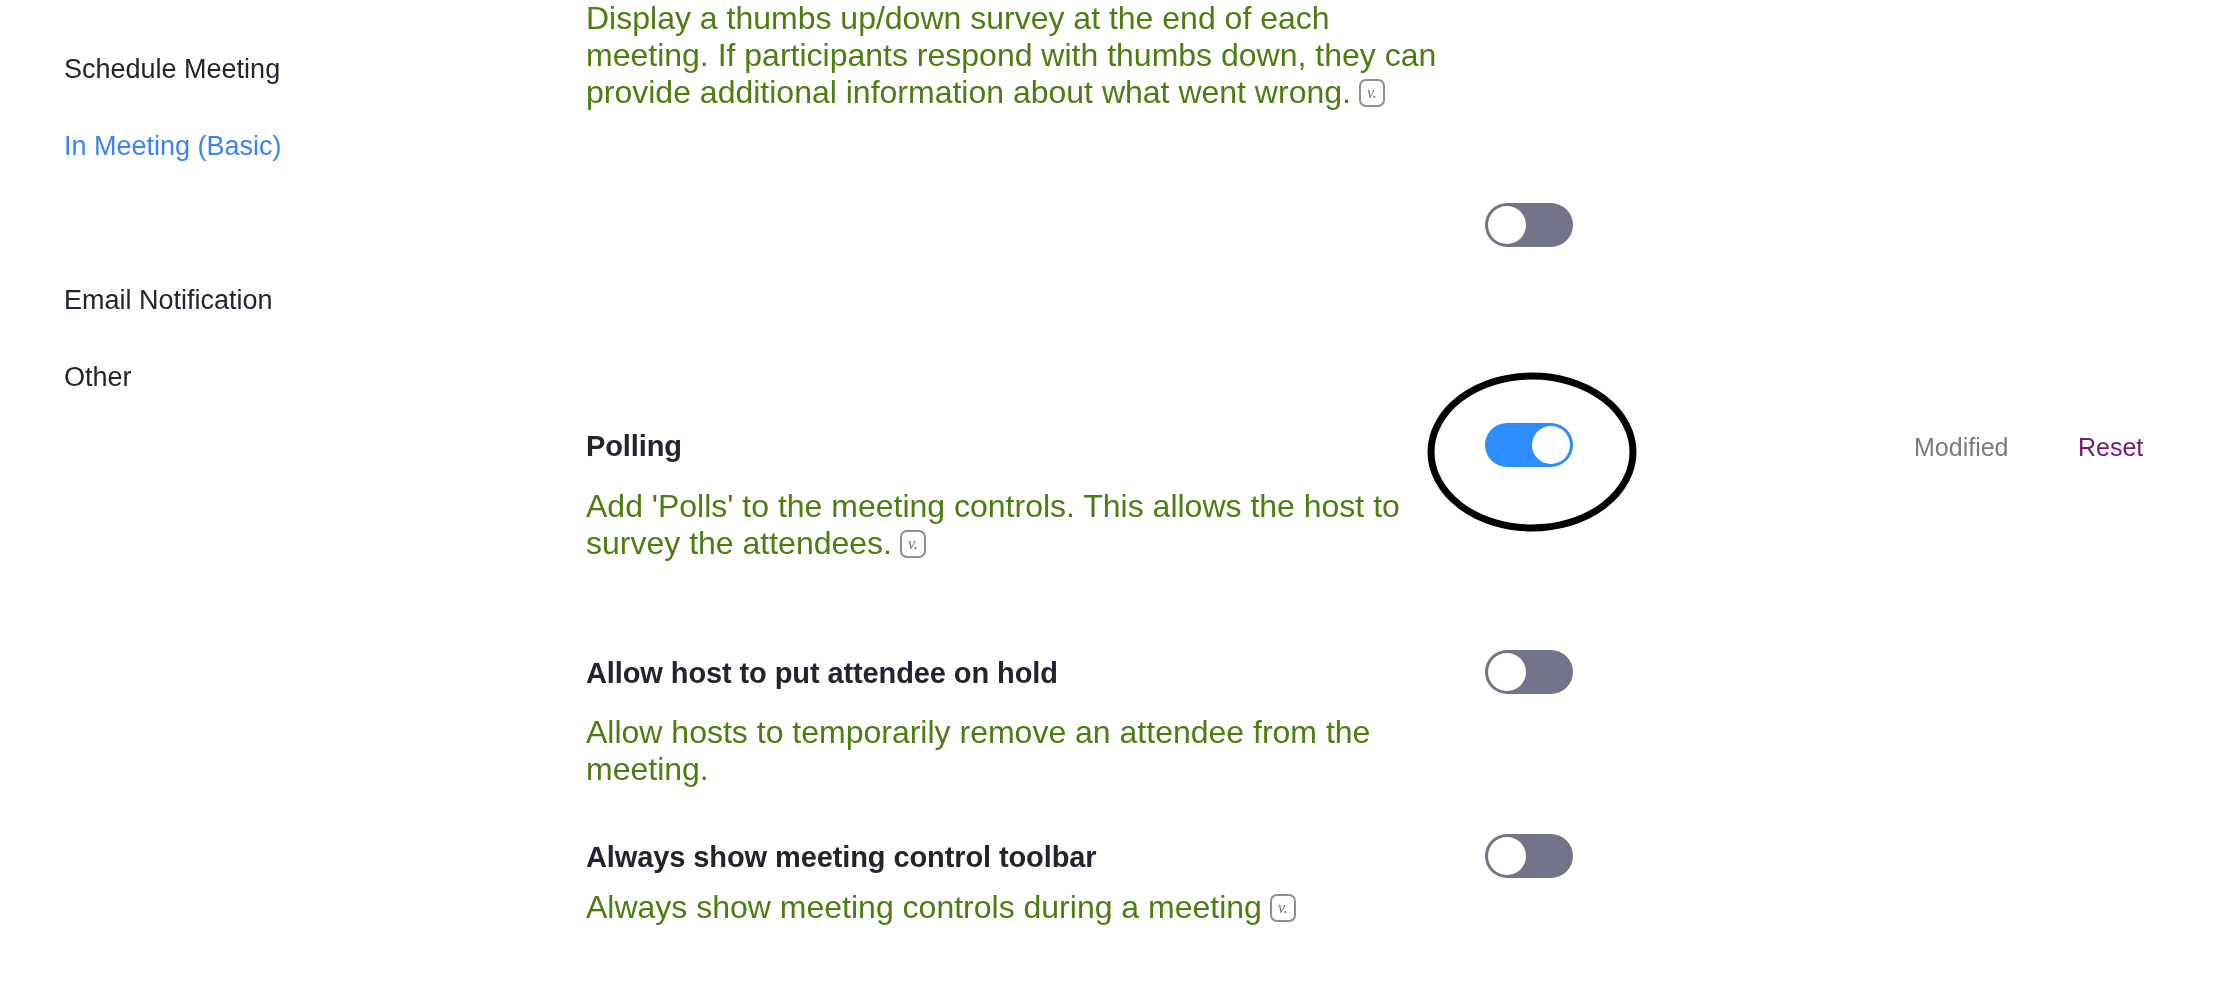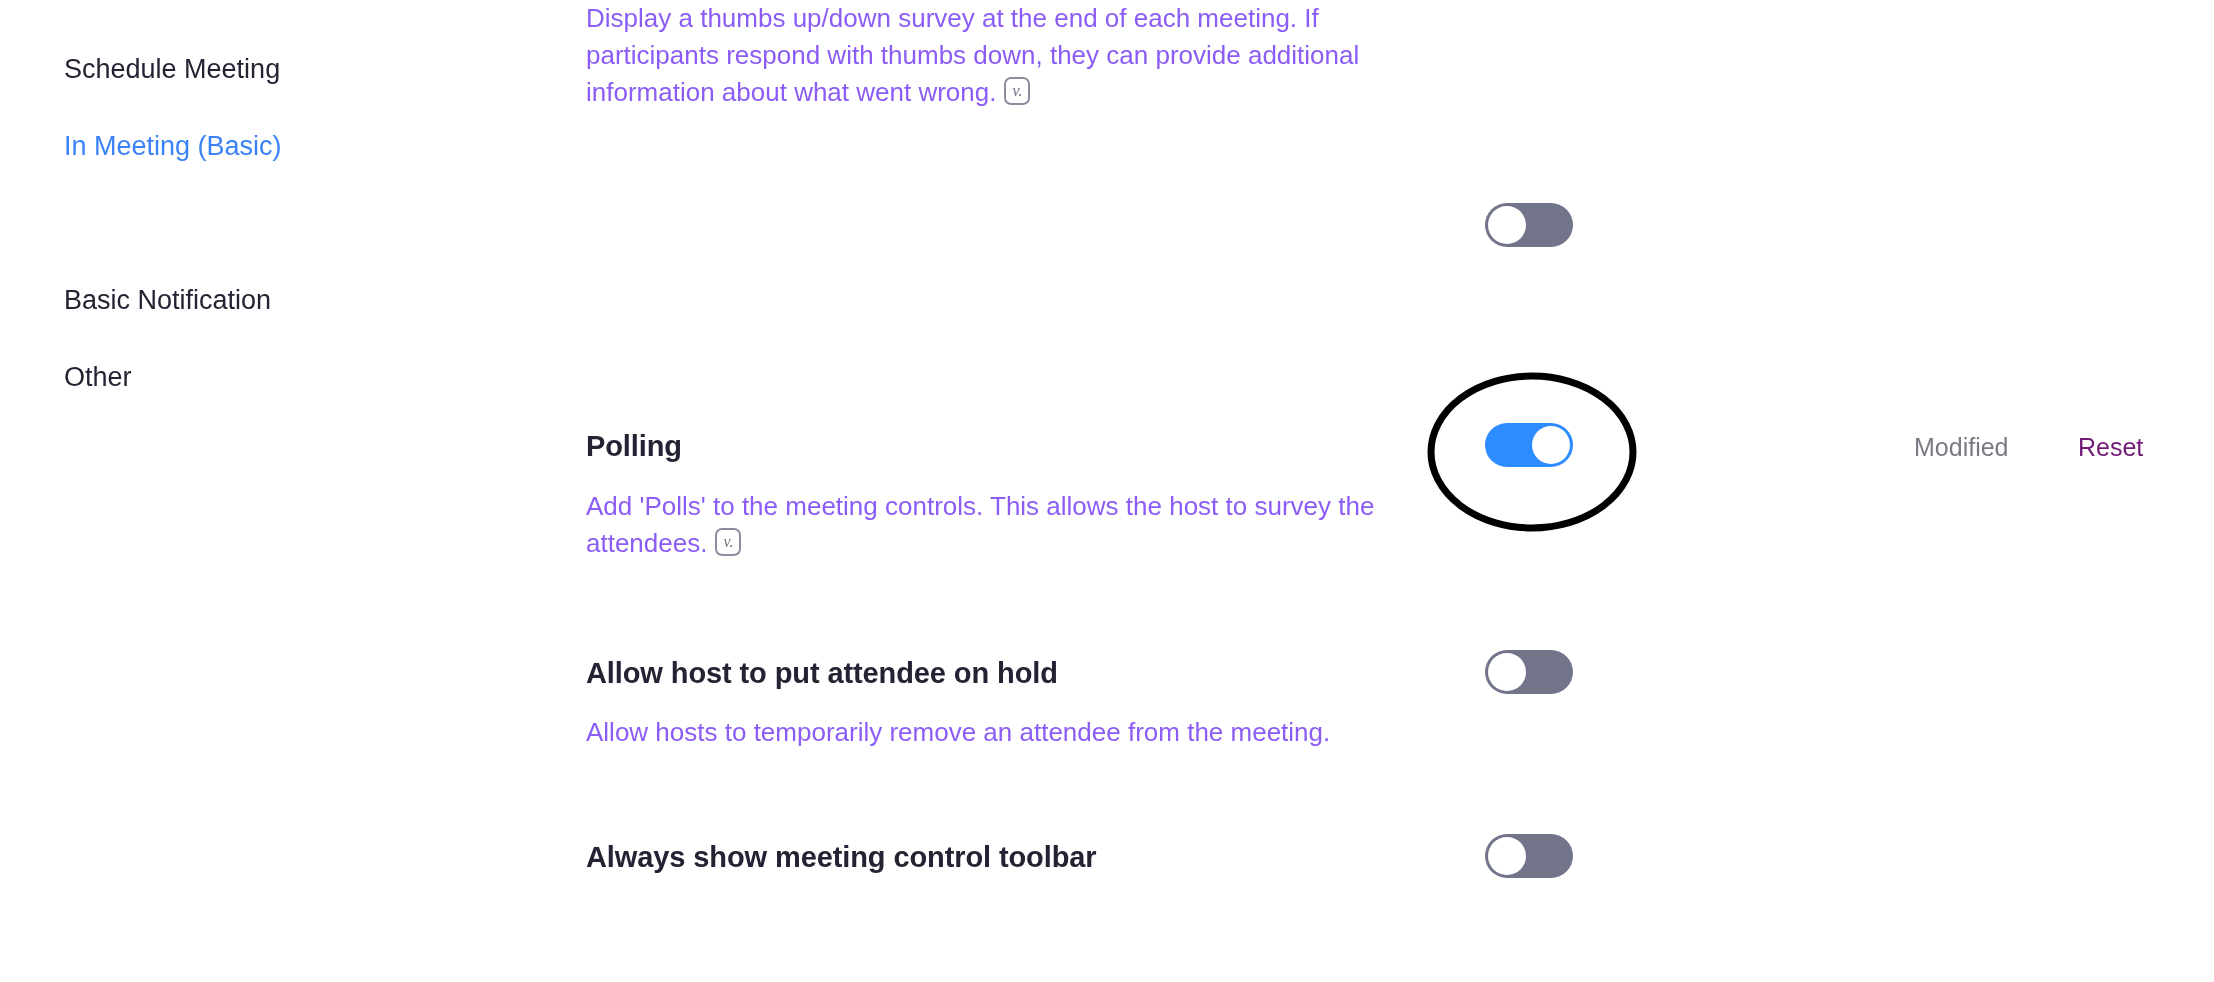--- a/index.html
+++ b/index.html
@@ -56,23 +56,23 @@
 
   .setting-title {
     font-size: 29px;
     font-weight: bold;
     line-height: 38px;
     color: #232333;
     letter-spacing: -0.1px;
   }
 
   .setting-desc {
-    font-size: 26px;
+    font-size: 32px;
     line-height: 37px;
-    color: #8b5cf6;
+    color: #4d7c0f;
     max-width: 855px;
   }
   .setting-desc.wide { max-width: 870px; }
 
   
   .vbadge {
     display: inline-block;
     vertical-align: -4px;
     width: 26px;
     height: 28px;
@@ -140,21 +140,21 @@
 <body>
 
 <div id="page">
 
   <nav id="sidebar">
     <div class="nav-item" style="top:52px">Schedule Meeting</div>
 
     <div class="nav-item active" style="top:129px">In Meeting (Basic)</div>
 
 
-    <div class="nav-item" style="top:283px">Basic Notification</div>
+    <div class="nav-item" style="top:283px">Email Notification</div>
 
     <div class="nav-item" style="top:360px">Other</div>
   </nav>
 
   <section id="settings">
 
     <div class="setting-row" style="top:0px">
       <div class="setting-desc wide"><span>Display a thumbs up/down survey at the end of each meeting. If participants respond with thumbs down, they can provide additional information about what went wrong.</span><span class="vbadge"></span></div>
     </div>
 
@@ -175,20 +175,21 @@
     <div class="setting-row" style="top:654px">
       <div class="setting-title">Allow host to put attendee on hold</div>
       <div class="setting-desc" style="margin-top:22px">Allow hosts to temporarily remove an attendee from the meeting.</div>
     </div>
     <div class="toggle" style="top:650px;left:1485px">
       <span class="knob"></span>
     </div>
 
     <div class="setting-row" style="top:838px">
       <div class="setting-title">Always show meeting control toolbar</div>
+      <div class="setting-desc" style="margin-top:13px"><span>Always show meeting controls during a meeting</span><span class="vbadge"></span></div>
     </div>
     <div class="toggle" style="top:834px;left:1485px">
       <span class="knob"></span>
     </div>
 
   </section>
 
   <svg id="annotation" viewBox="0 0 216 168">
     <ellipse cx="108" cy="84" rx="101" ry="76" fill="none" stroke="#000000" stroke-width="7"></ellipse>
   </svg>

